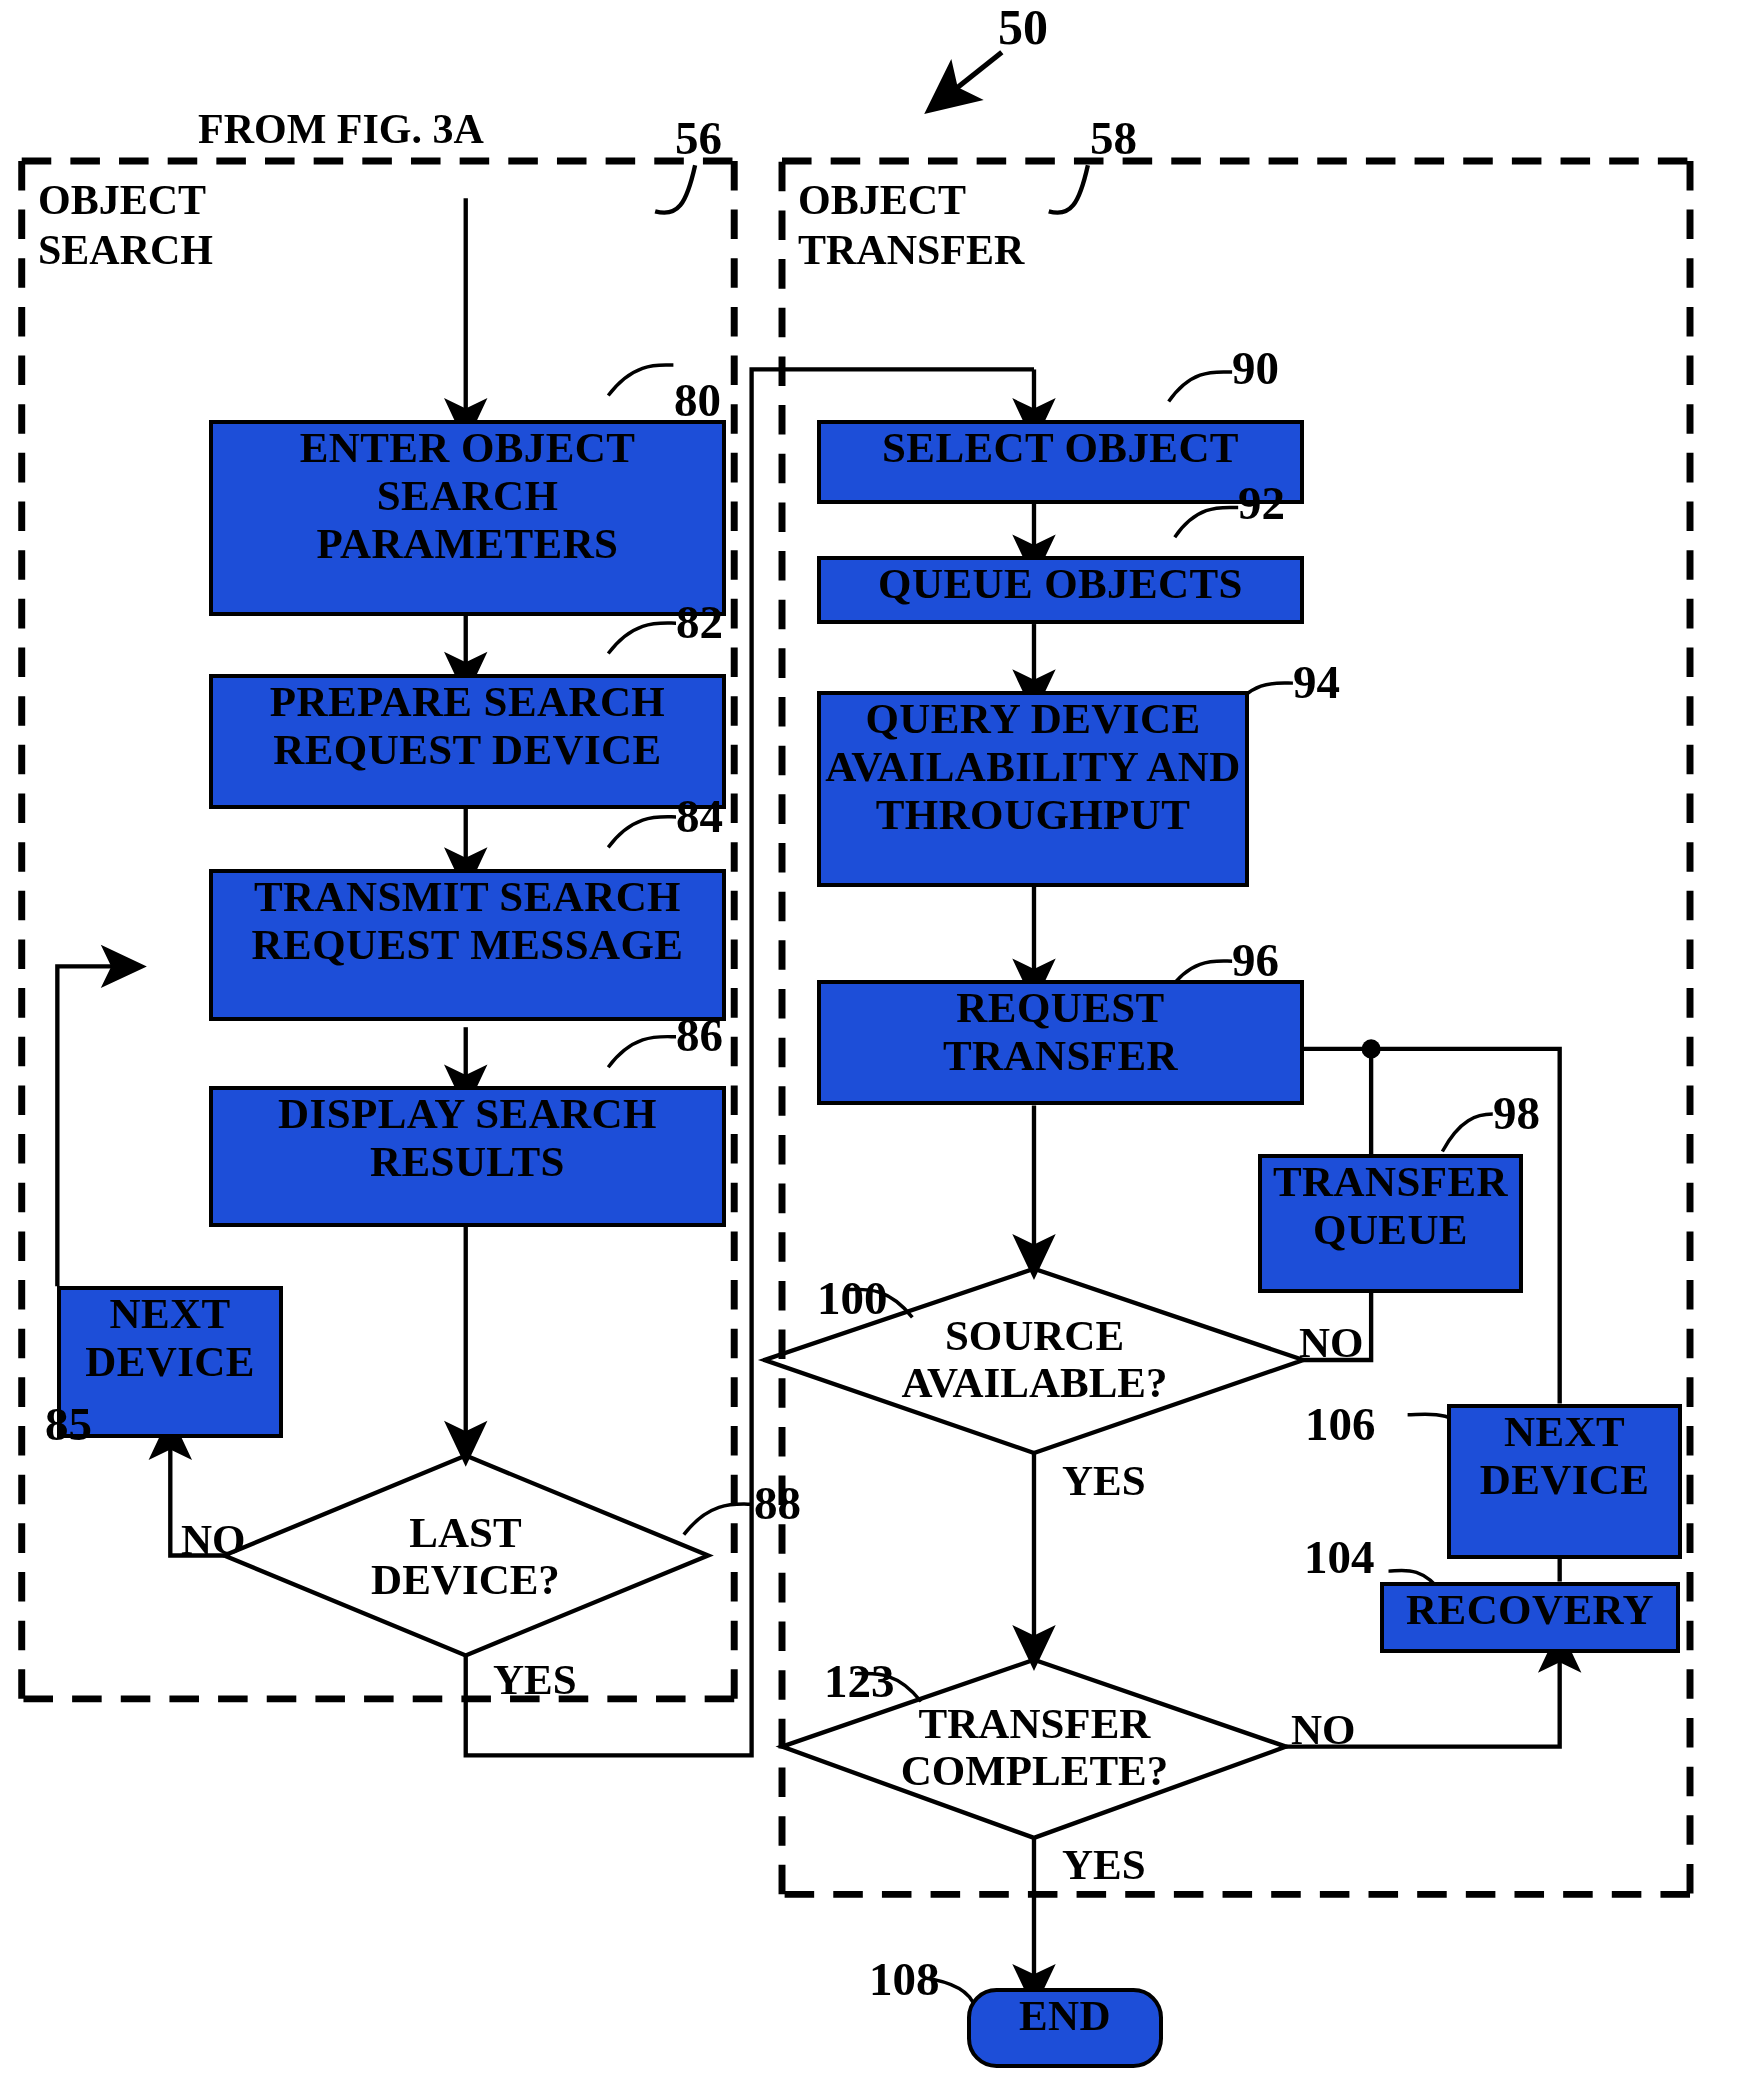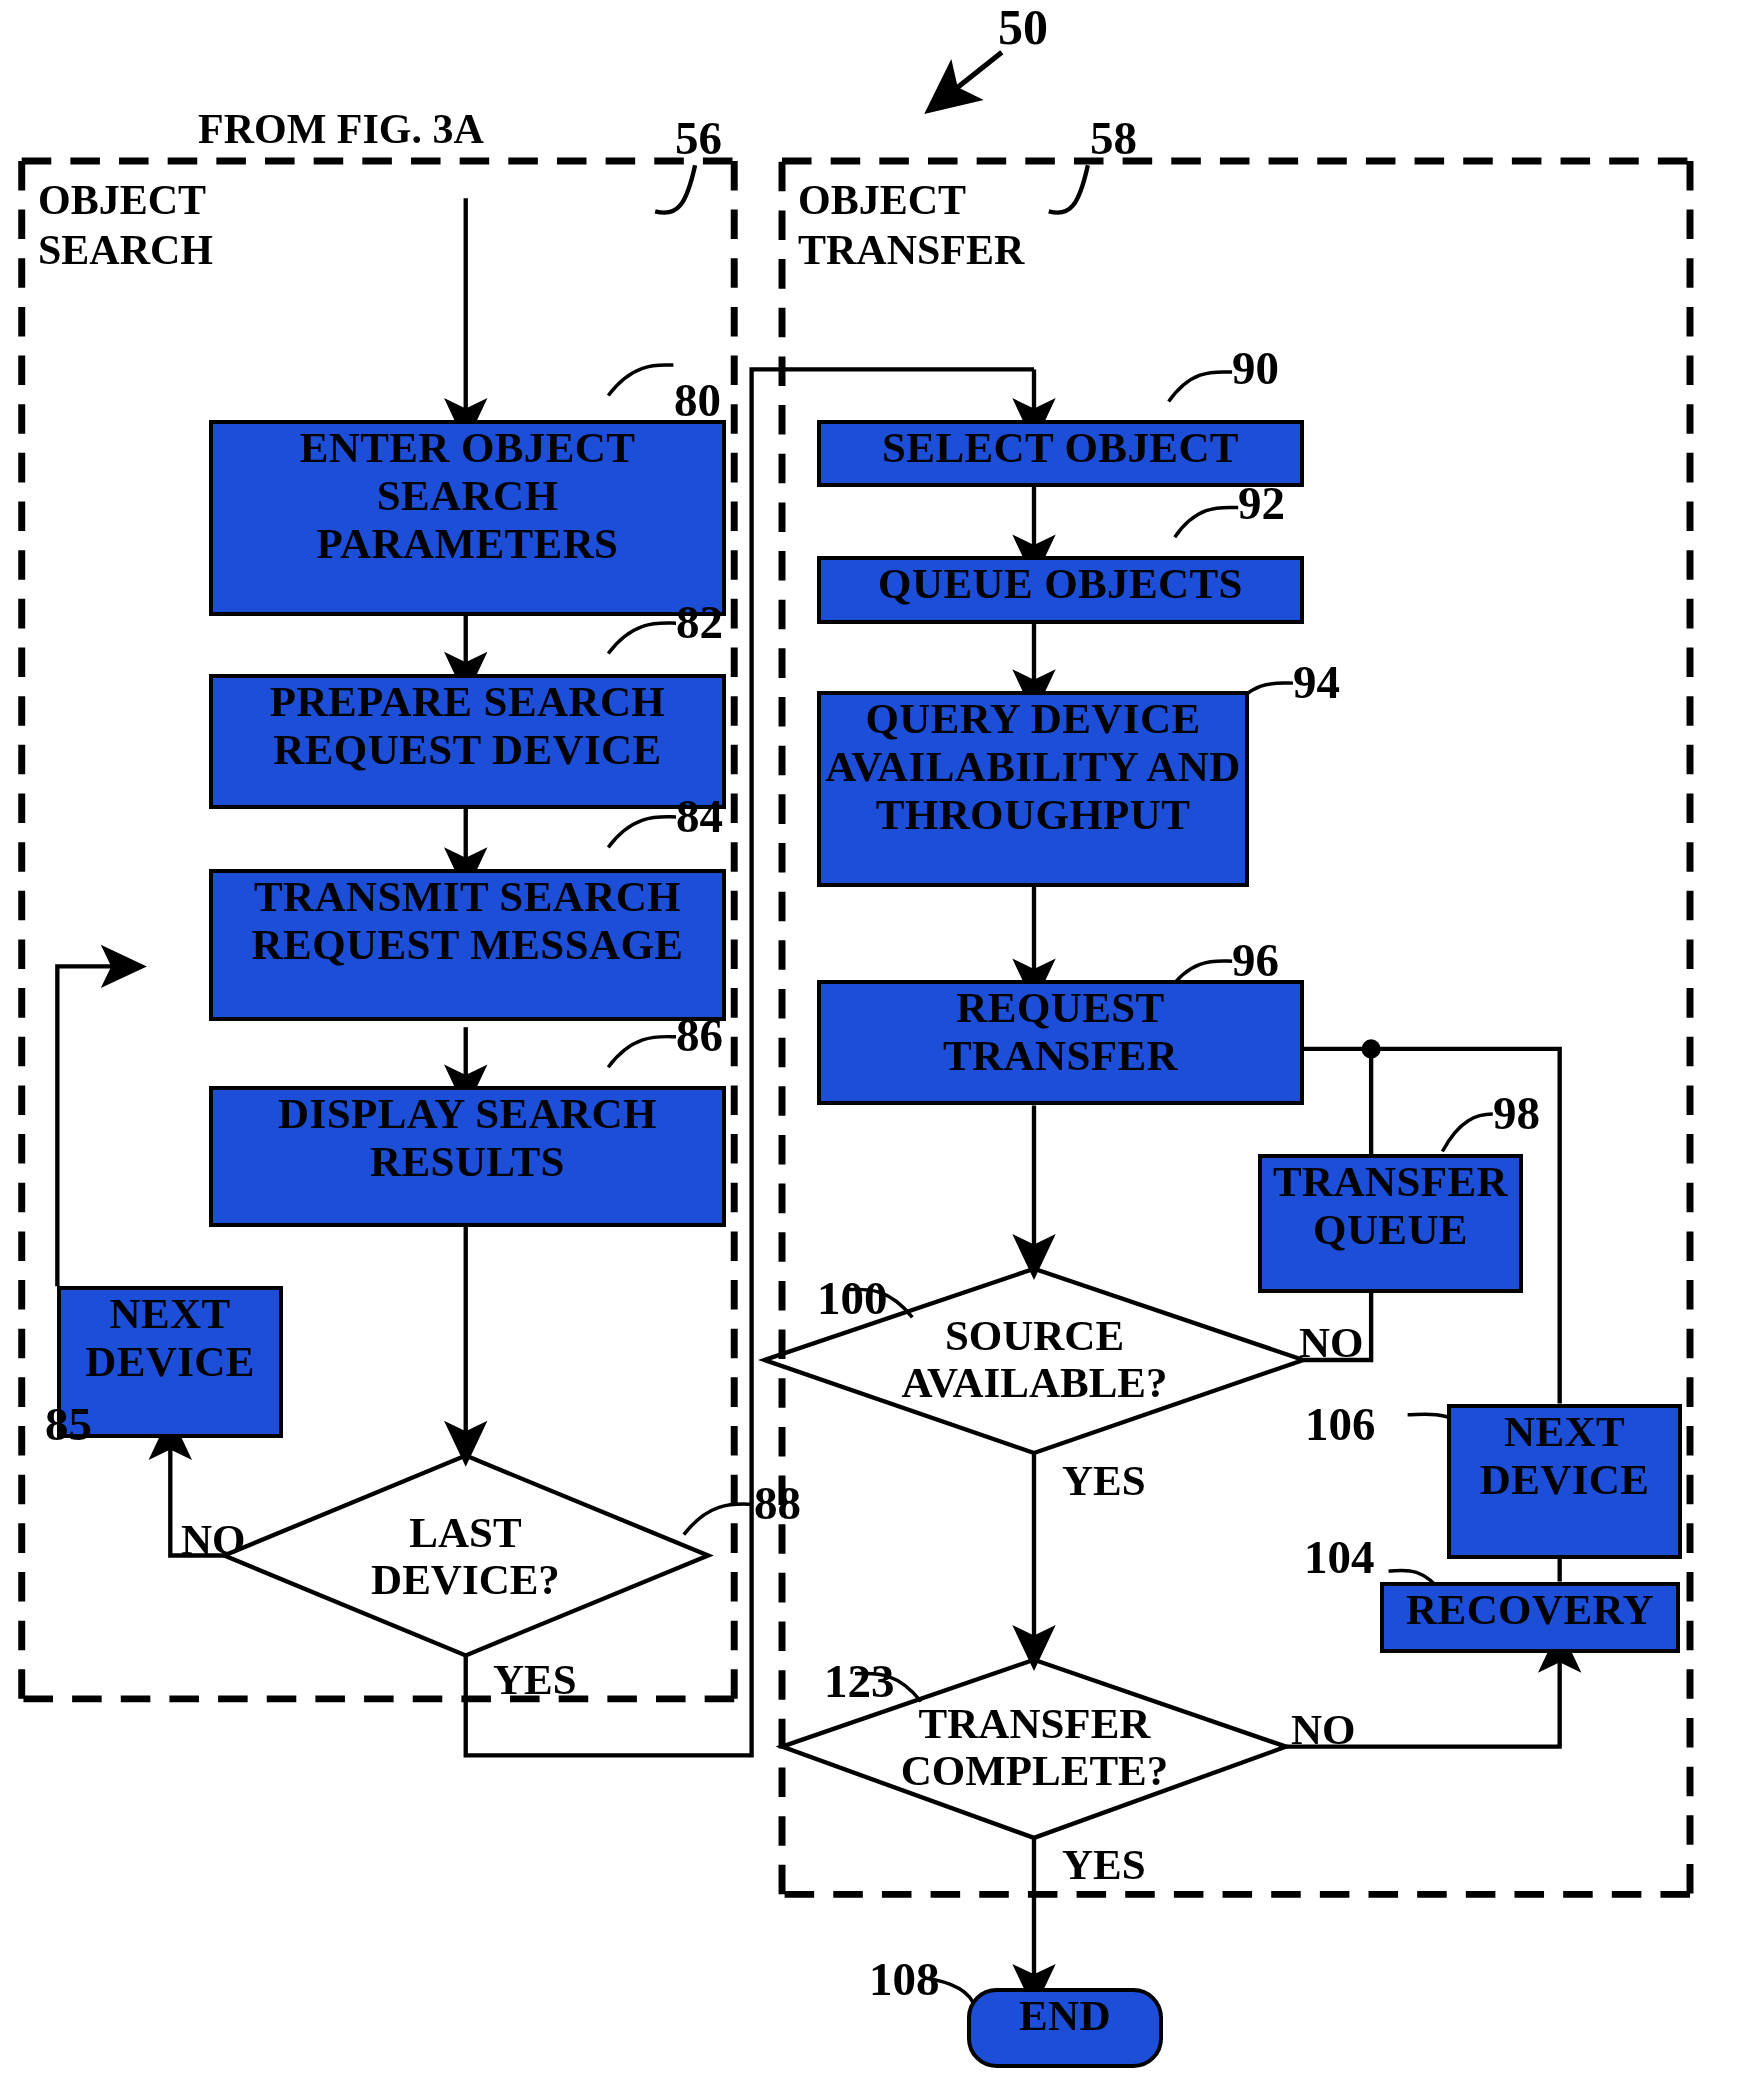--- a/index.html
+++ b/index.html
@@ -205,21 +205,21 @@
 
   <div class="diamond-label" style="left:322px; top:1502px; width:287px; height:108px; font-size:43px;">
     <span style="white-space:pre;">LAST
 DEVICE?</span>
   </div>
   <div class="refnum" style="left:754px; top:1476px; font-size:47px;">88</div>
 
   <div class="txt" style="left:181px; top:1516px; font-size:43px;">NO</div>
   <div class="txt" style="left:493px; top:1656px; font-size:43px;">YES</div>
 
-  <div class="node" style="left:817px; top:420px; width:487px; height:67px; font-size:43px;">
+  <div class="node" style="left:817px; top:420px; width:487px; height:84px; font-size:43px;">
     <span style="white-space:pre;">SELECT OBJECT</span>
   </div>
   <div class="refnum" style="left:1232px; top:341px; font-size:47px;">90</div>
 
   <div class="node" style="left:817px; top:556px; width:487px; height:68px; font-size:43px;">
     <span style="white-space:pre;">QUEUE OBJECTS</span>
   </div>
   <div class="refnum" style="left:1238px; top:476px; font-size:47px;">92</div>
 
   <div class="node" style="left:817px; top:691px; width:432px; height:196px; font-size:43px;">

